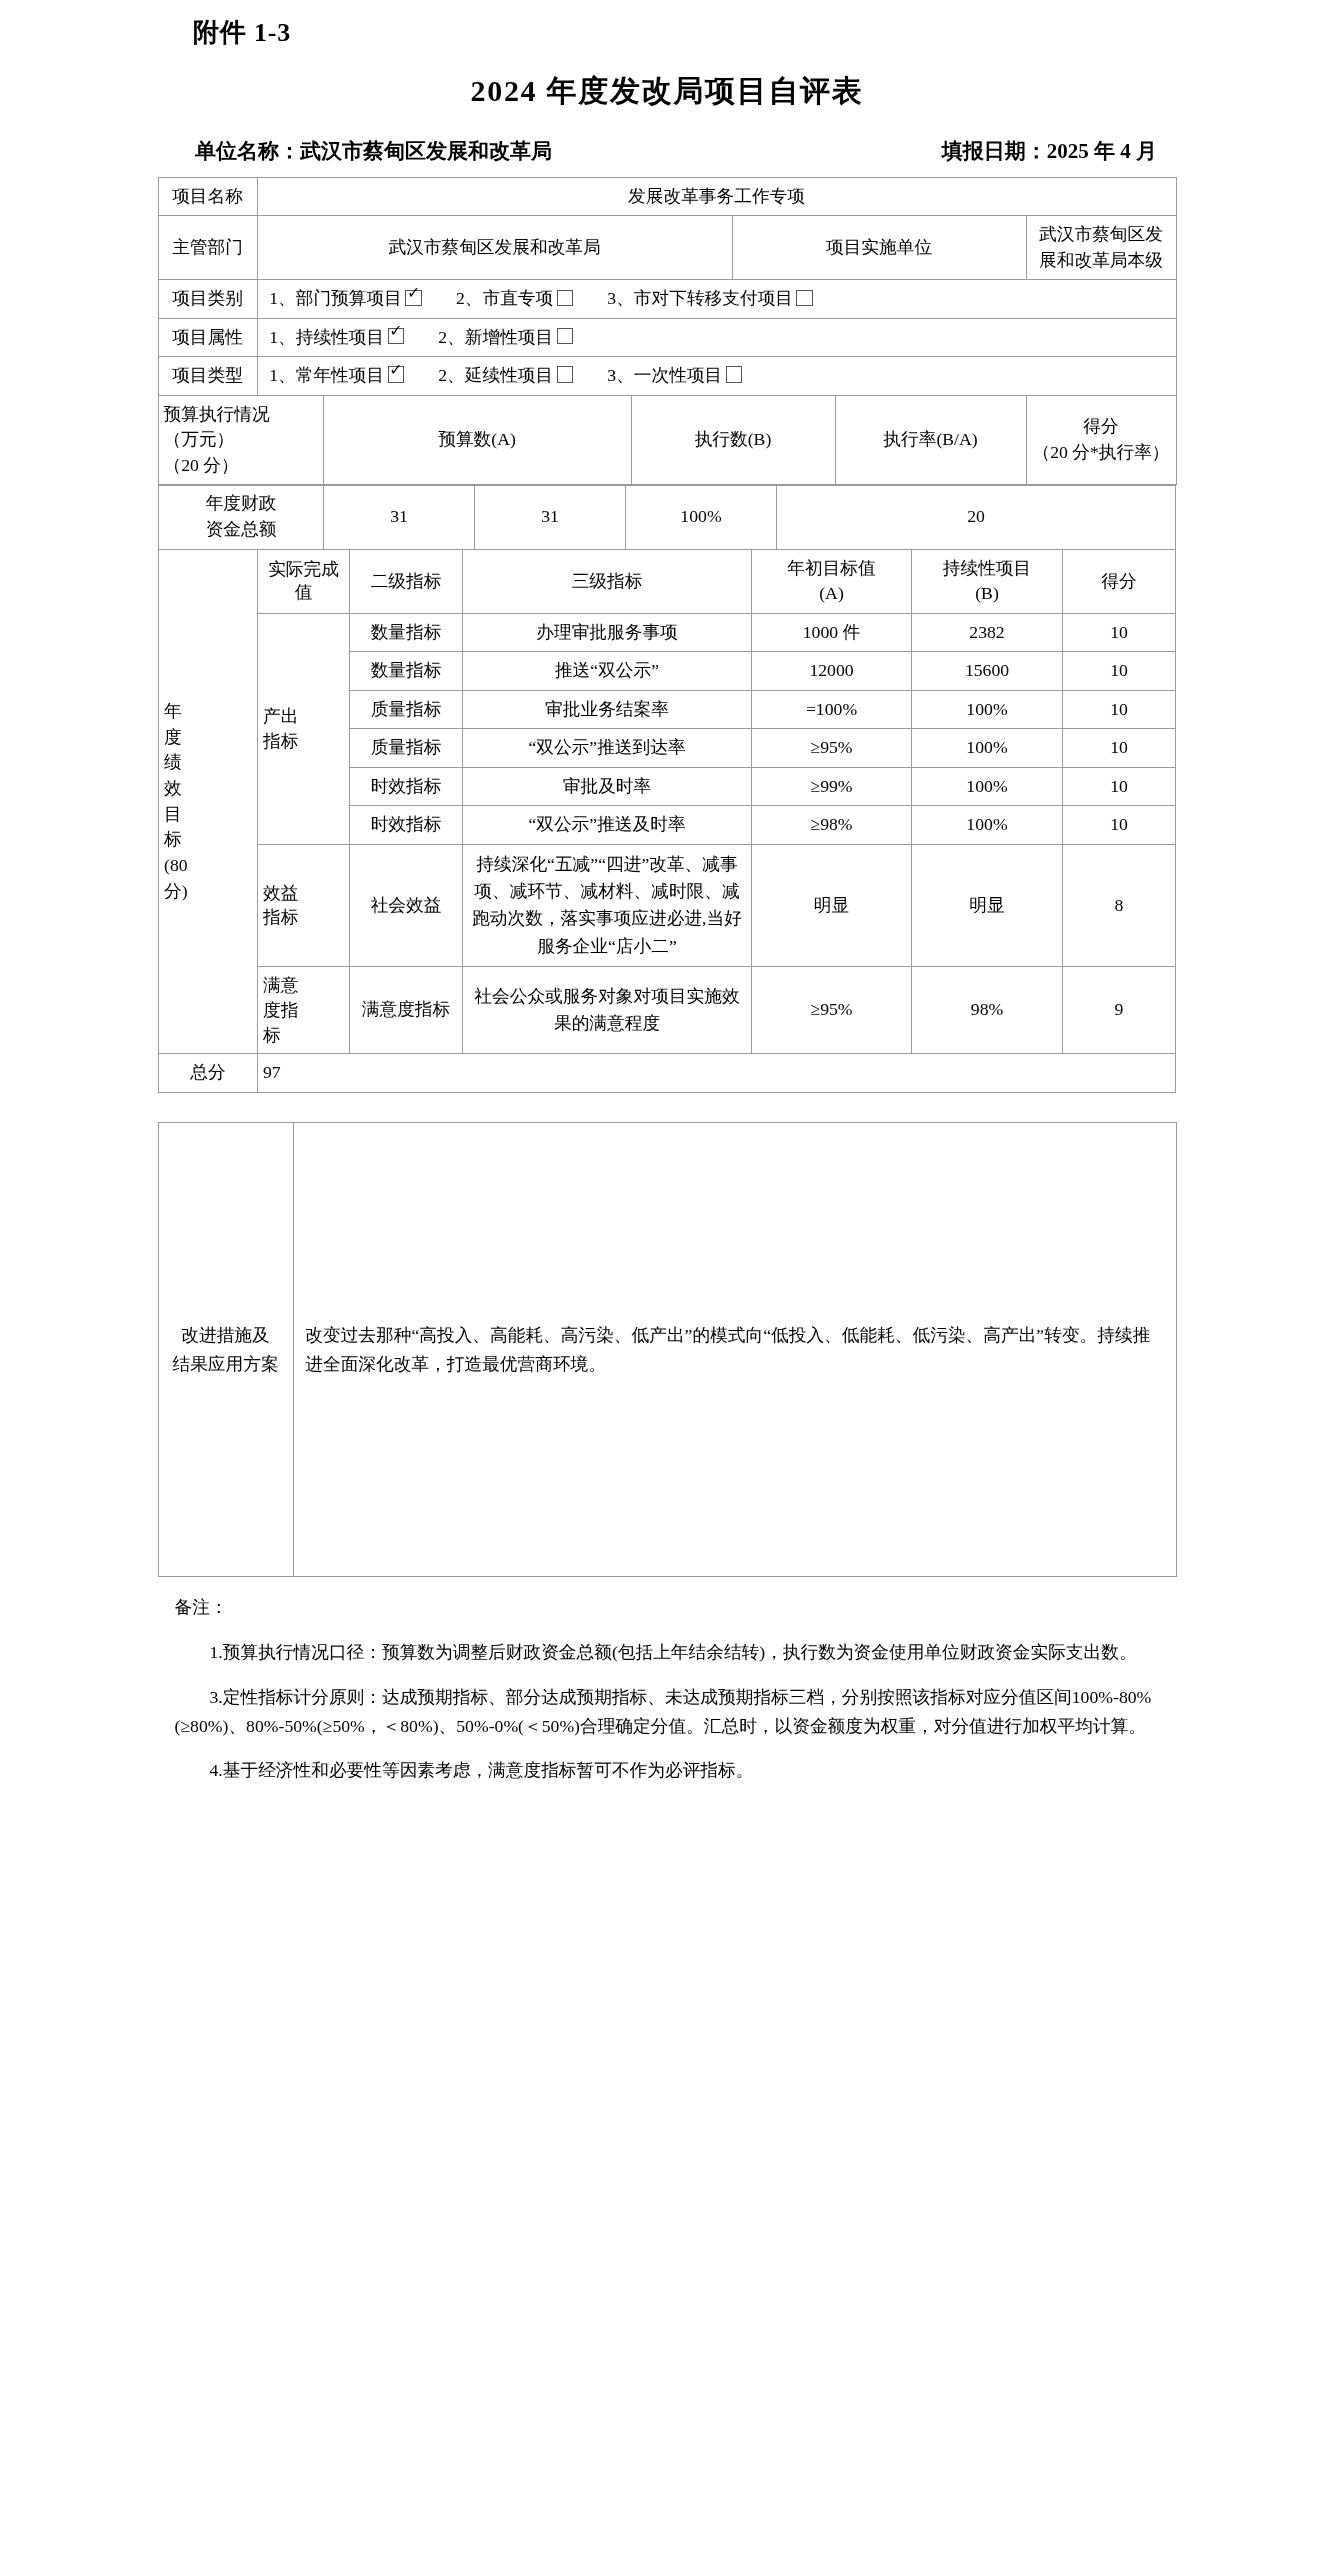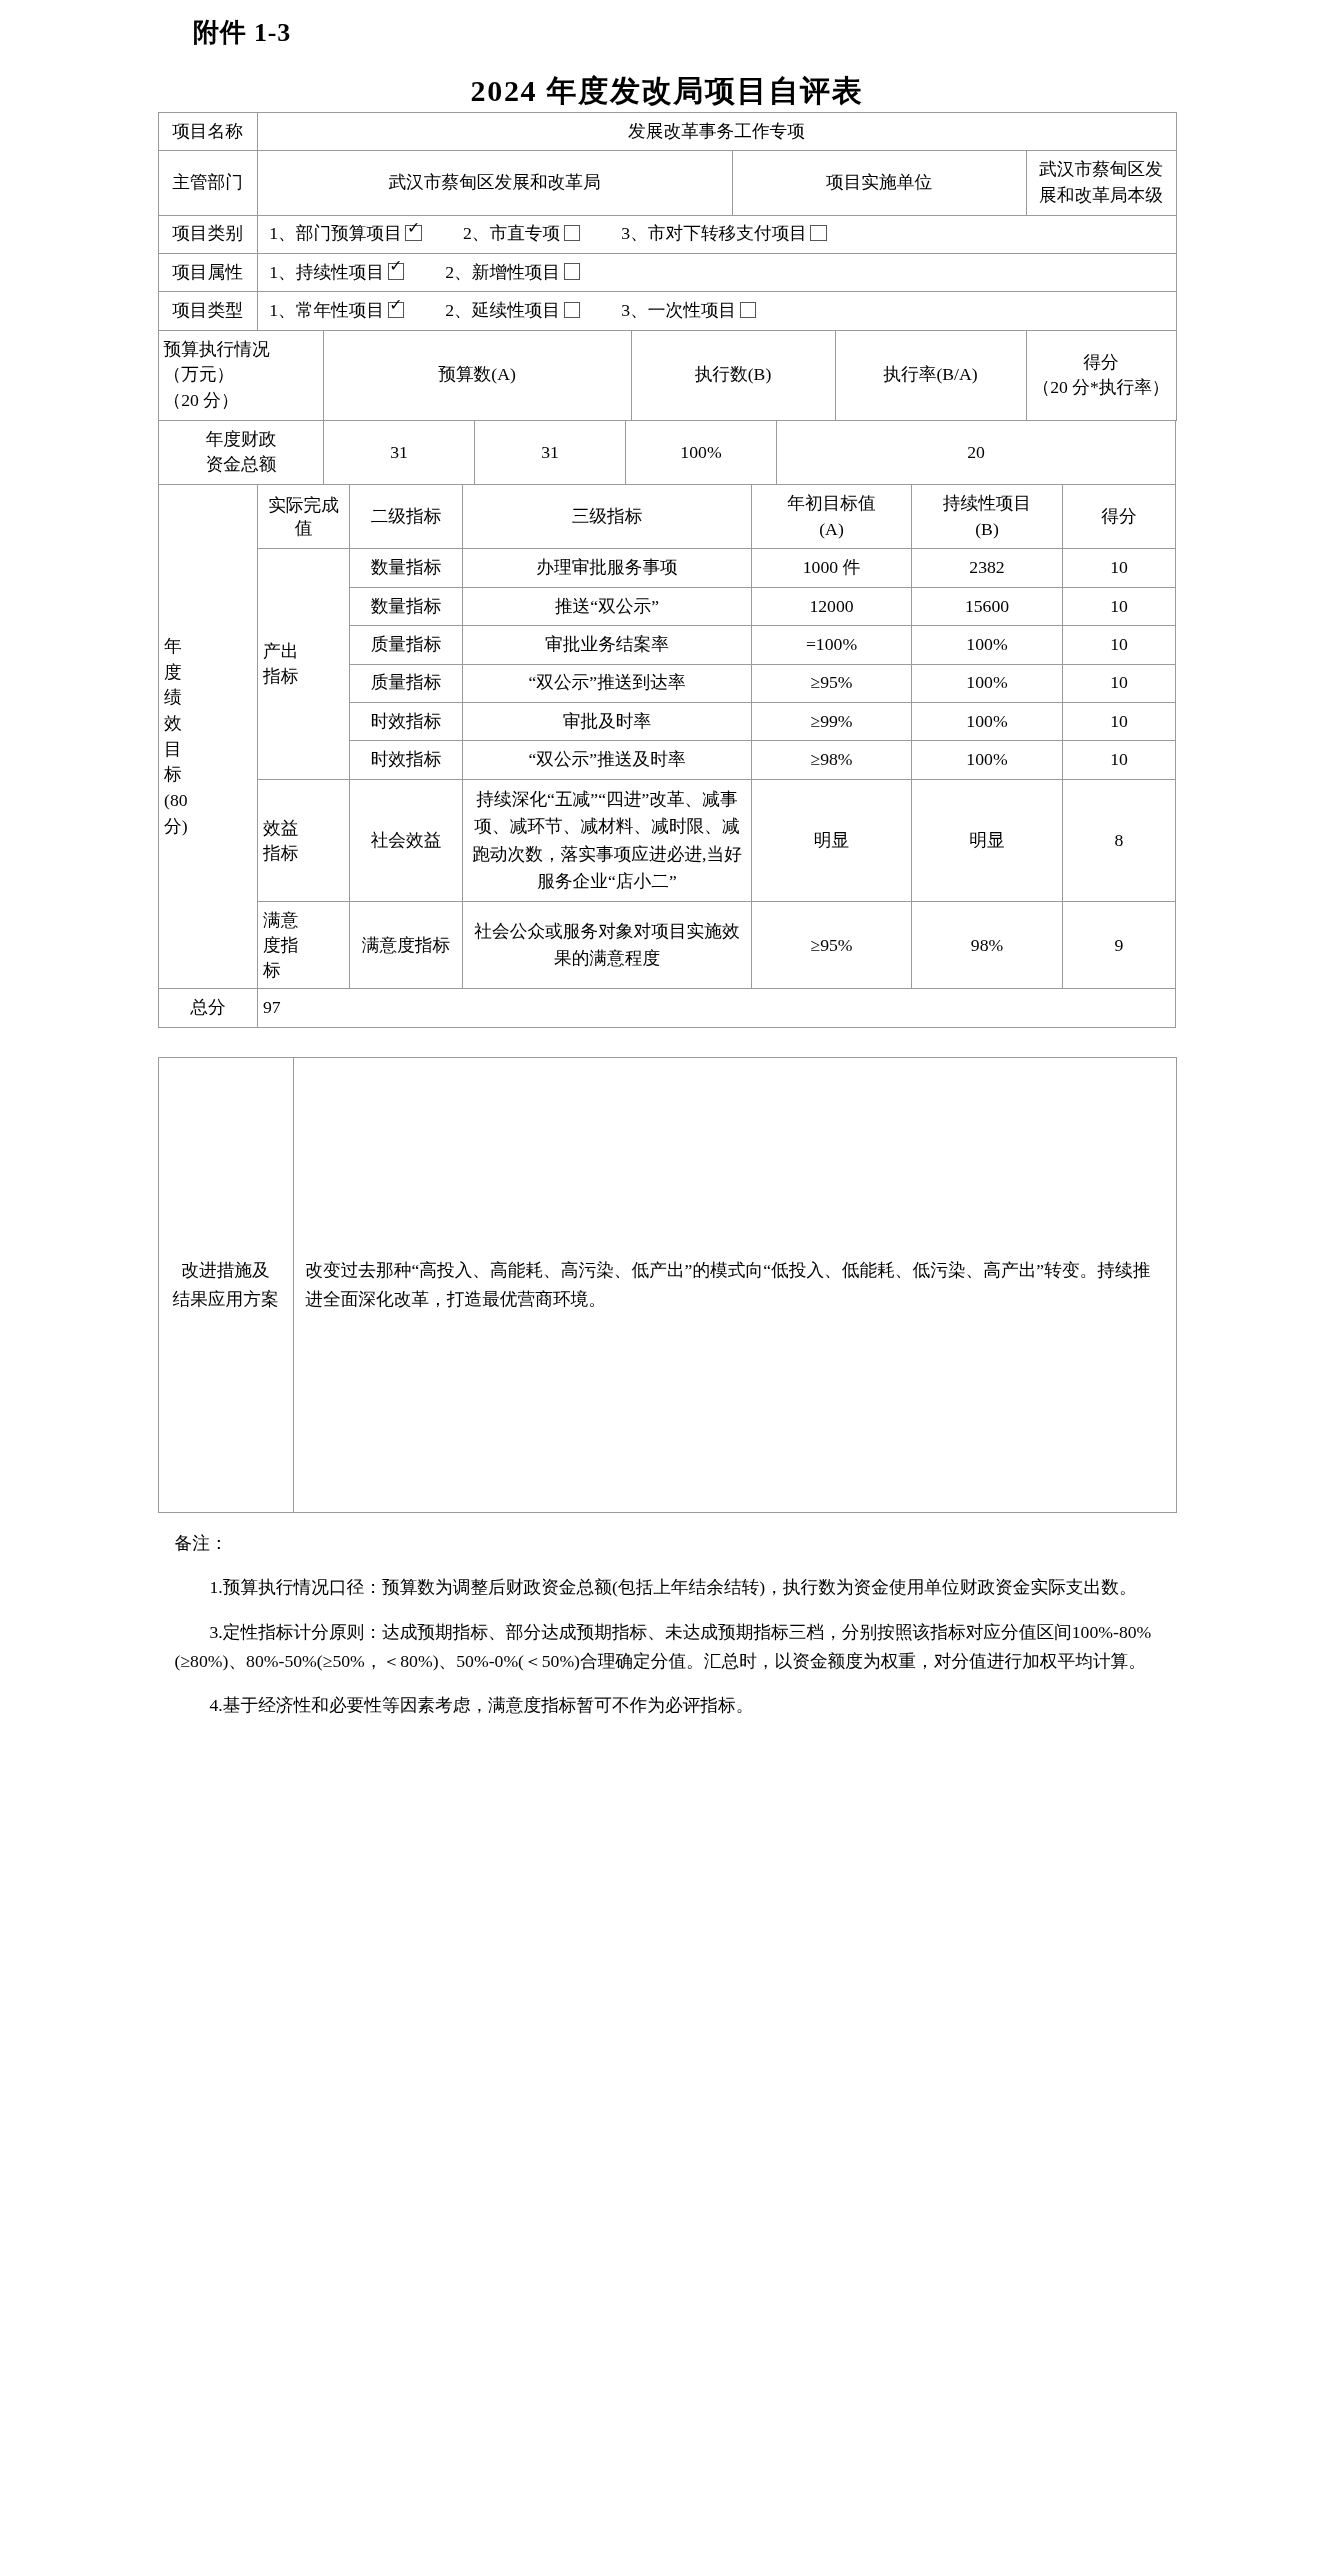--- a/index.html
+++ b/index.html
@@ -79,21 +79,21 @@
     position: absolute;
     left: 0.8px;
     top: -5.9px;
     font-size: 16px;
     line-height: 16px;
     color: #000;
   }
   .opt-line {
     display: flex;
     align-items: center;
-    gap: 13px;
+    gap: 6px;
     font-size: 17.7px;
     padding-left: 6.7px;
   }
   .opt { white-space: nowrap; margin-right: 25px; }
 
   .vlabel {
     text-align: left;
     line-height: 1.5;
   }
 
@@ -134,20 +134,24 @@
 </style>
 </head>
 <body>
 
 <div class="page">
 
   <div class="attachment-no">附件 1-3</div>
 
   <div class="doc-title">2024 年度发改局项目自评表</div>
 
+  <div class="meta-row">
+    <span>单位名称：武汉市蔡甸区发展和改革局</span>
+    <span>填报日期：2025 年 4 月</span>
+  </div>
 
   <table class="main">
     <colgroup>
       <col style="width:99px">
       <col style="width:66px">
       <col style="width:76px">
       <col style="width:232px">
       <col style="width:101px">
       <col style="width:103px">
       <col style="width:99px">

